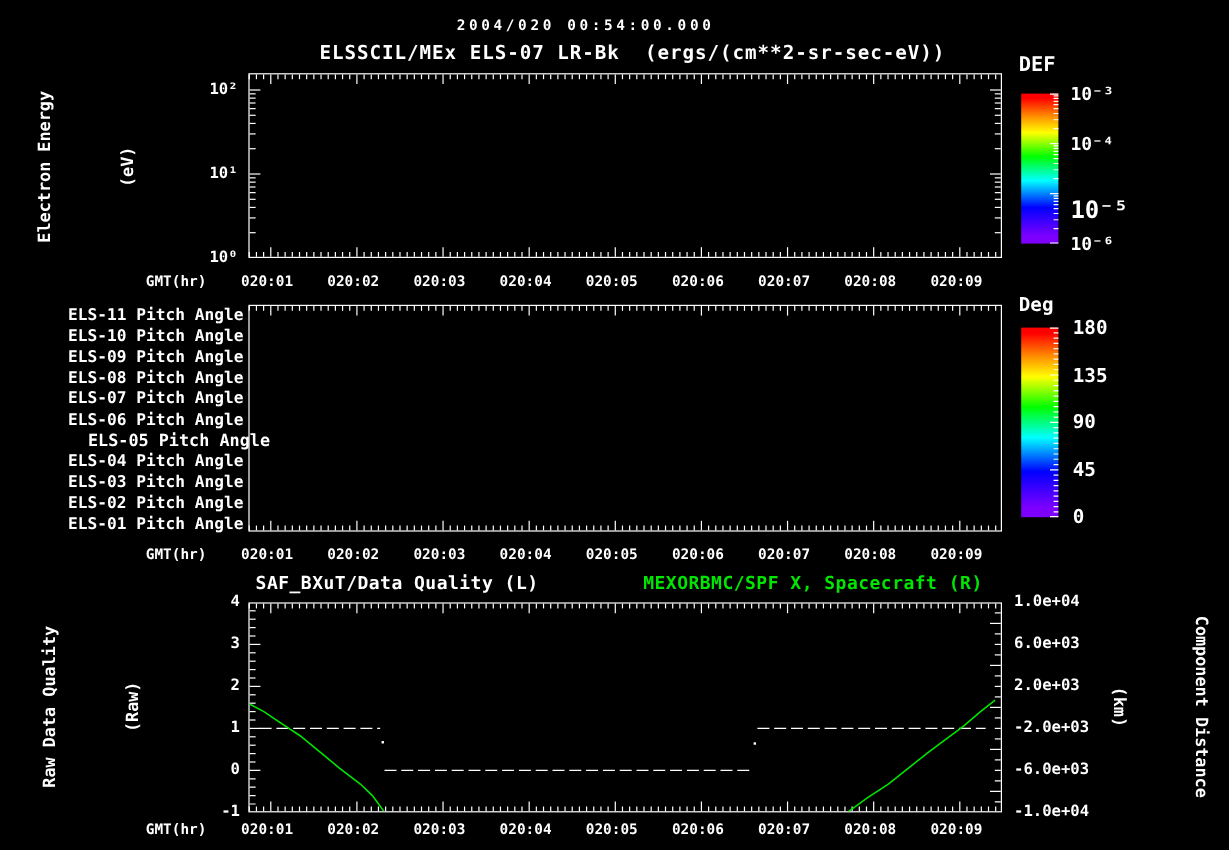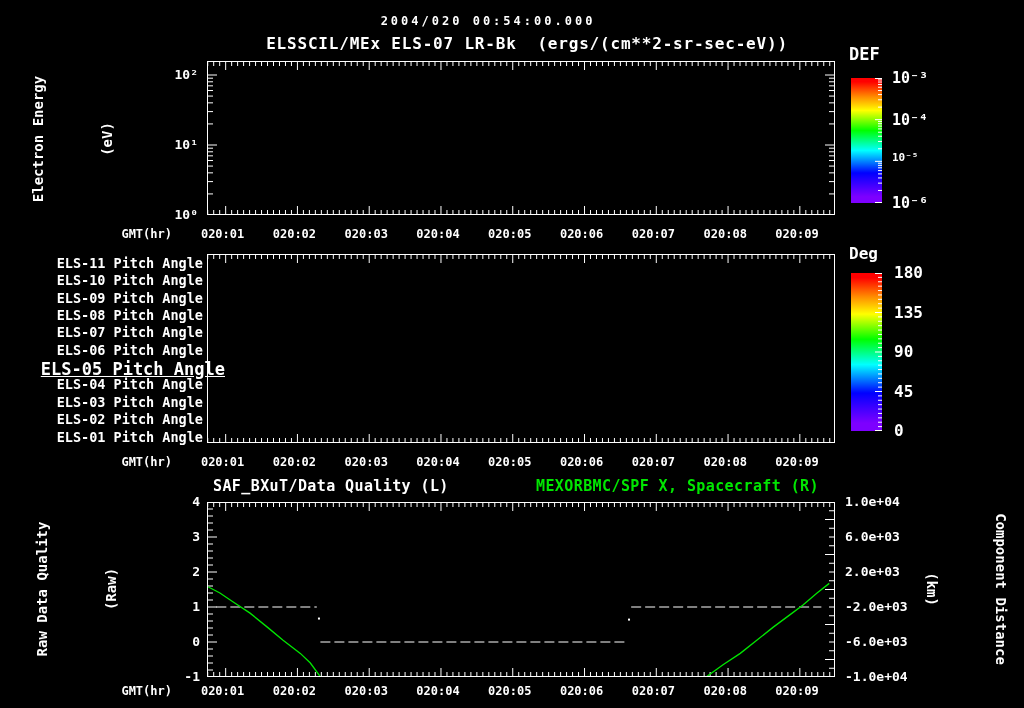--- a/index.html
+++ b/index.html
@@ -882,39 +882,39 @@
     <div class="abs ctr gmt" style="left:797px;top:685px;">020:09</div>
     <div class="abs" style="right:826px;top:68px;font-size:13px;">10²</div>
     <div class="abs" style="right:826px;top:138px;font-size:13px;">10¹</div>
     <div class="abs" style="right:826px;top:208px;font-size:13px;">10⁰</div>
     <div class="abs" style="right:821px;top:257px;font-size:13.5px;">ELS-11 Pitch Angle</div>
     <div class="abs" style="right:821px;top:274.35px;font-size:13.5px;">ELS-10 Pitch Angle</div>
     <div class="abs" style="right:821px;top:291.7px;font-size:13.5px;">ELS-09 Pitch Angle</div>
     <div class="abs" style="right:821px;top:309.05px;font-size:13.5px;">ELS-08 Pitch Angle</div>
     <div class="abs" style="right:821px;top:326.4px;font-size:13.5px;">ELS-07 Pitch Angle</div>
     <div class="abs" style="right:821px;top:343.75px;font-size:13.5px;">ELS-06 Pitch Angle</div>
-    <div class="abs" style="right:799px;top:361.1px;font-size:17px;text-decoration:underline;">ELS-05 Pitch Angle</div>
+    <div class="abs" style="right:799px;top:361.1px;font-size:14px;">ELS-05 Pitch Angle</div>
     <div class="abs" style="right:821px;top:378.45000000000005px;font-size:13.5px;">ELS-04 Pitch Angle</div>
     <div class="abs" style="right:821px;top:395.8px;font-size:13.5px;">ELS-03 Pitch Angle</div>
     <div class="abs" style="right:821px;top:413.15px;font-size:13.5px;">ELS-02 Pitch Angle</div>
     <div class="abs" style="right:821px;top:430.5px;font-size:13.5px;">ELS-01 Pitch Angle</div>
     <div class="abs" style="right:824px;top:495px;font-size:13px;">4</div>
     <div class="abs" style="right:824px;top:530px;font-size:13px;">3</div>
     <div class="abs" style="right:824px;top:565px;font-size:13px;">2</div>
     <div class="abs" style="right:824px;top:600px;font-size:13px;">1</div>
     <div class="abs" style="right:824px;top:635px;font-size:13px;">0</div>
     <div class="abs" style="right:824px;top:670px;font-size:13px;">-1</div>
     <div class="abs" style="left:845px;top:495px;font-size:13px;">1.0e+04</div>
     <div class="abs" style="left:845px;top:530px;font-size:13px;">6.0e+03</div>
     <div class="abs" style="left:845px;top:565px;font-size:13px;">2.0e+03</div>
     <div class="abs" style="left:845px;top:600px;font-size:13px;">-2.0e+03</div>
     <div class="abs" style="left:845px;top:635px;font-size:13px;">-6.0e+03</div>
     <div class="abs" style="left:845px;top:670px;font-size:13px;">-1.0e+04</div>
     <div class="abs" style="left:892px;top:71px;font-size:15px;">10⁻³</div>
     <div class="abs" style="left:892px;top:112.67px;font-size:15px;">10⁻⁴</div>
-    <div class="abs" style="left:892px;top:152px;font-size:11px;">10⁻⁵</div>
+    <div class="abs" style="left:892px;top:165px;font-size:20px;">10⁻⁵</div>
     <div class="abs" style="left:892px;top:196.01px;font-size:15px;">10⁻⁶</div>
     <div class="abs" style="left:894px;top:265px;font-size:16px;">180</div>
     <div class="abs" style="left:894px;top:304.5px;font-size:16px;">135</div>
     <div class="abs" style="left:894px;top:344px;font-size:16px;">90</div>
     <div class="abs" style="left:894px;top:383.5px;font-size:16px;">45</div>
     <div class="abs" style="left:894px;top:423px;font-size:16px;">0</div>
   </div>
 
 </body></html>

